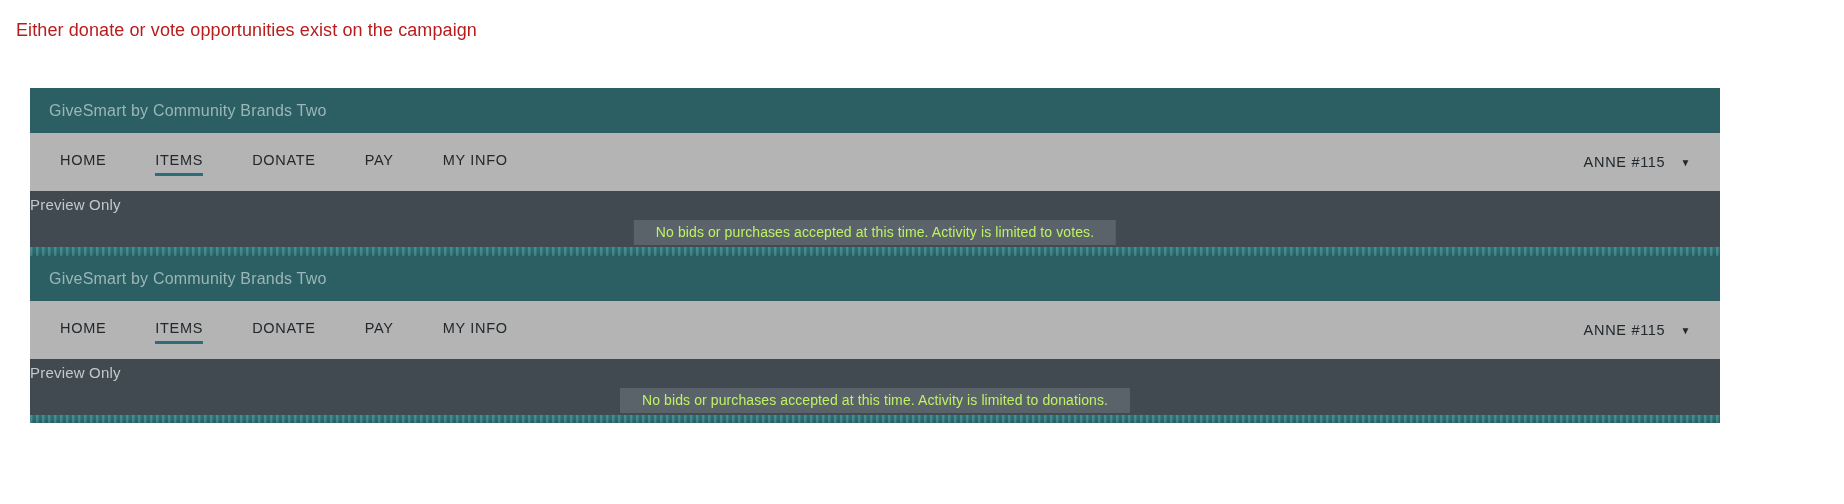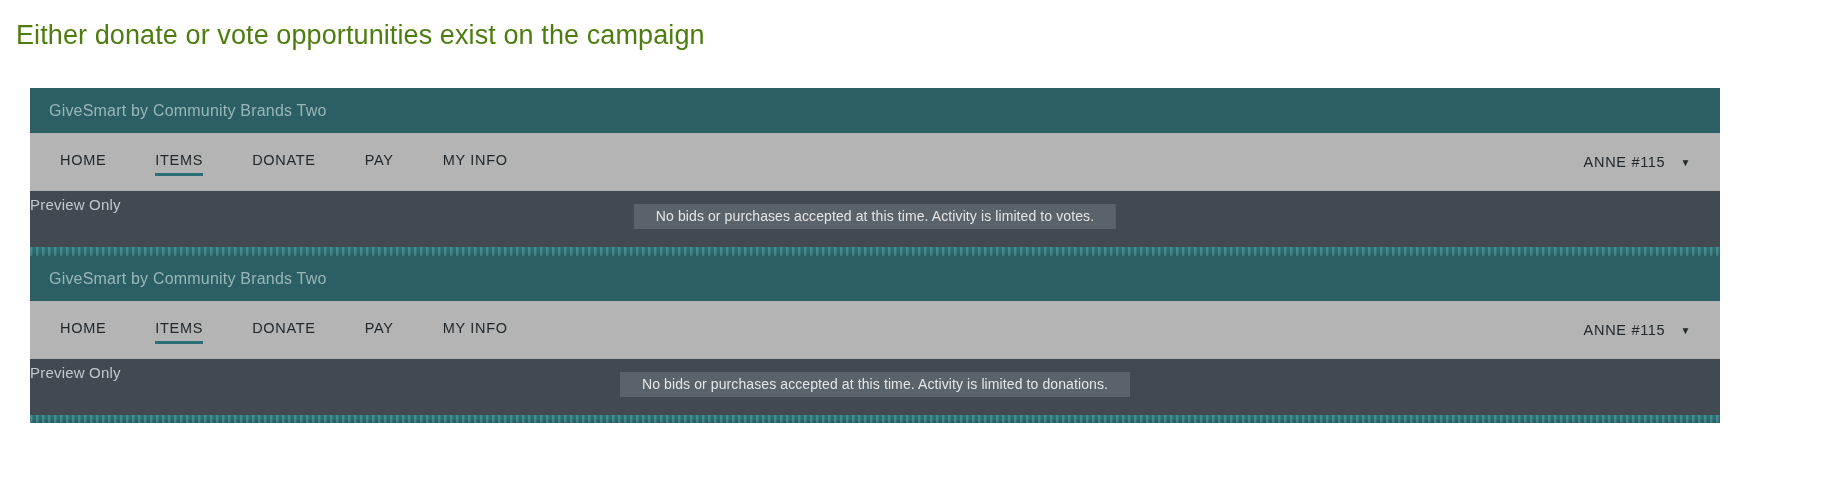--- a/index.html
+++ b/index.html
@@ -14,23 +14,23 @@
     font-family: "Liberation Sans", sans-serif;
     overflow: hidden;
     position: relative;
   }
 
   
   .page-heading {
     position: absolute;
     left: 16px;
     top: 20px;
-    font-size: 27px;
+    font-size: 18px;
     font-weight: 400;
-    color: #4d7c0f;
+    color: #b91c1c;
     letter-spacing: 0.1px;
     white-space: nowrap;
   }
 
   
   .shots {
     position: absolute;
     left: 30px;
     top: 88px;
     width: 1690px;
@@ -123,25 +123,25 @@
     top: 5px;
     left: 0;
     right: 0;
     text-align: left;
     color: #c3c9cc;
     font-size: 15px;
     letter-spacing: 0.2px;
   }
   .preview-msg {
     position: absolute;
-    top: 13px;
+    top: 29px;
     left: 50%;
     transform: translateX(-50%);
     background: #5a636a;
-    color: #e5e5e5;
+    color: #bef264;
     font-size: 14px;
     letter-spacing: 0.1px;
     padding: 4px 22px 5px 22px;
     white-space: nowrap;
   }
   
   .teal-strip {
     height: 8px;
     background:
       repeating-linear-gradient(90deg,

